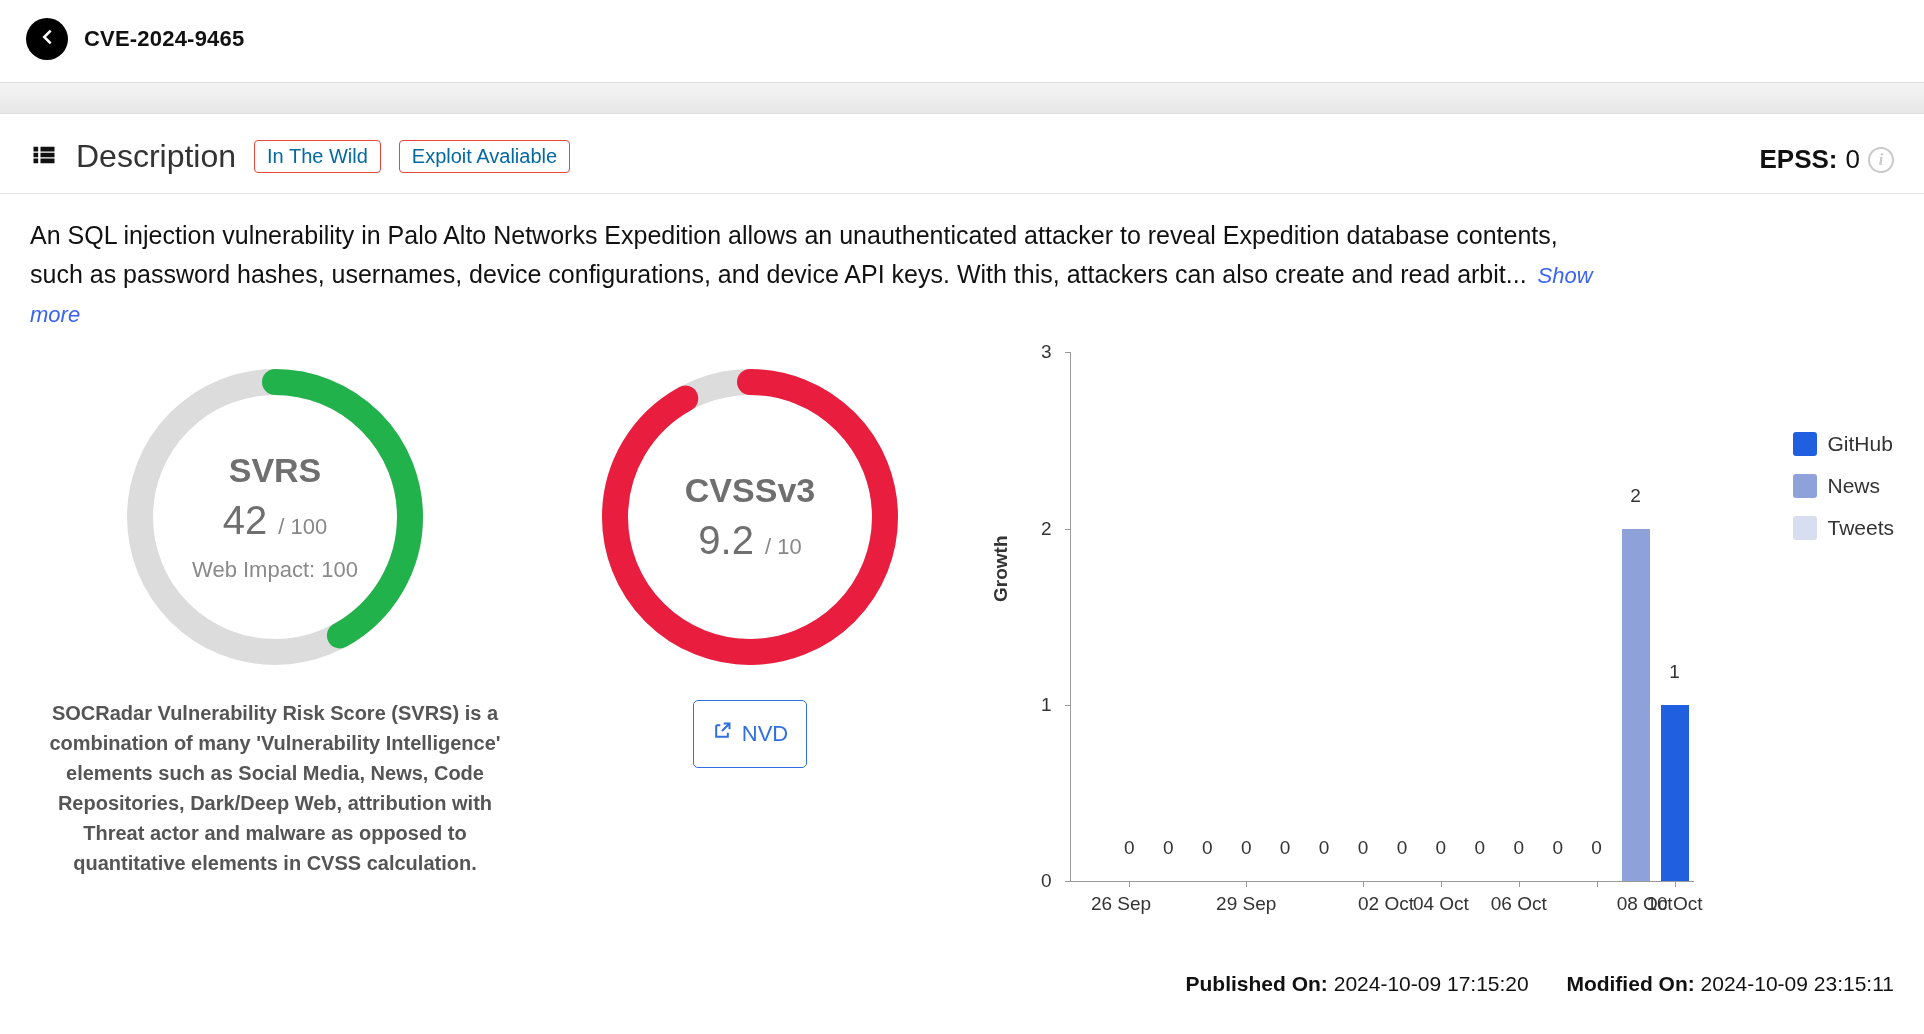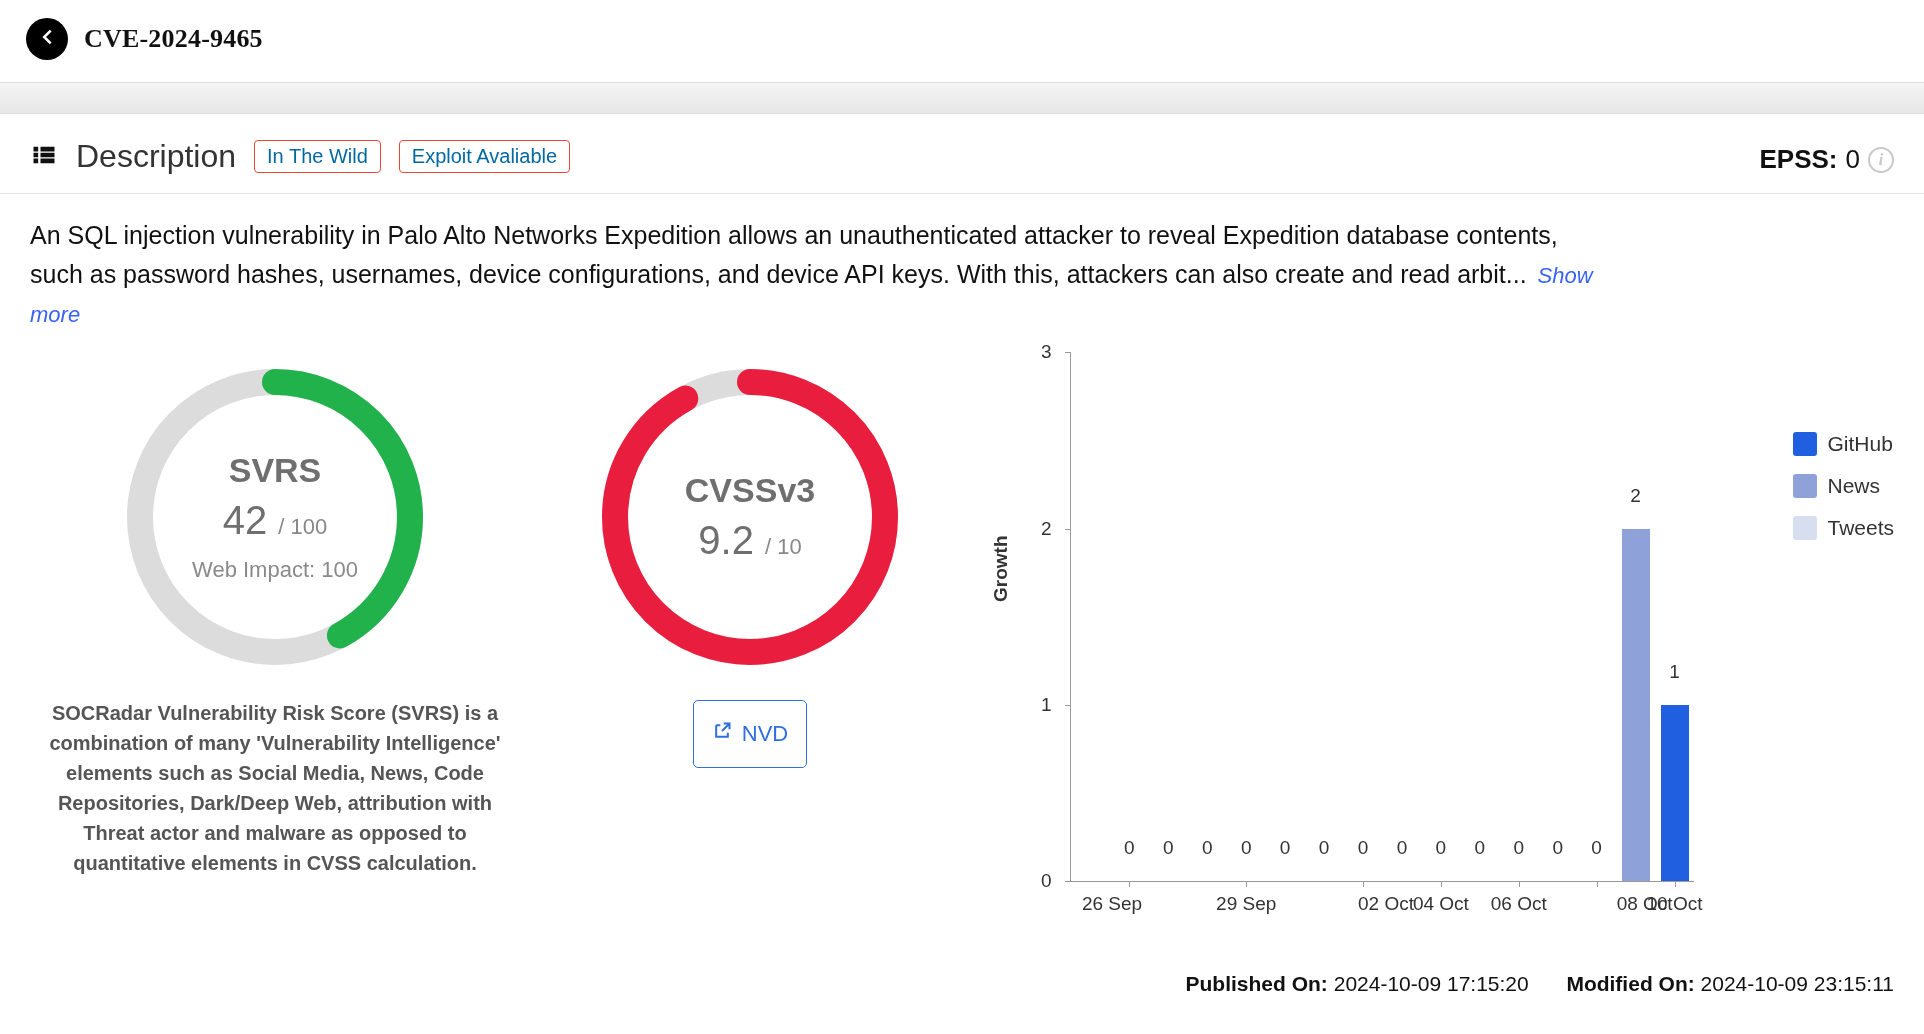--- a/index.html
+++ b/index.html
@@ -4,21 +4,21 @@
 <style>
   * { box-sizing: border-box; margin: 0; padding: 0; }
   html, body { width: 1924px; height: 1034px; background: #fff; font-family: -apple-system, BlinkMacSystemFont, "Segoe UI", Helvetica, Arial, sans-serif; color: #111; }
   .header {
     display: flex; align-items: center; gap: 16px; padding: 18px 26px 22px 26px;
   }
   .back-btn {
     width: 42px; height: 42px; border-radius: 50%; background: #000; display: flex; align-items: center; justify-content: center; cursor: pointer;
   }
   .back-btn svg { width: 22px; height: 22px; fill: #fff; }
-  .cve-title { font-size: 26px; font-weight: 700; letter-spacing: 0.2px; font-family: Liberation Serif, serif; }
+  .cve-title { font-size: 22px; font-weight: 700; letter-spacing: 0.2px; }
   .gradient-bar { height: 32px; background: linear-gradient(#f4f4f4, #e7e7e7); border-top: 1px solid #ddd; border-bottom: 1px solid #ddd; }
   .section-head {
     display: flex; align-items: flex-end; padding: 24px 30px 18px 30px; border-bottom: 1px solid #e5e5e5;
   }
   .section-head-left { display: flex; align-items: center; gap: 18px; flex: 1; }
   .list-icon svg { width: 28px; height: 28px; fill: #111; }
   .desc-title { font-size: 32px; font-weight: 500; color: #333; }
   .badge {
     border: 1.5px solid #e34a3a; color: #0369a1; border-radius: 4px; padding: 4px 12px; font-size: 20px; font-weight: 500;
   }
@@ -153,21 +153,21 @@
       <div class="y-axis-title">Growth</div>
       <div class="plot" id="plot">
           <div class="ytick" style="top: 529px;">0</div>
           <div class="ytick-line" style="top: 529px;"></div>
           <div class="ytick" style="top: 352.667px;">1</div>
           <div class="ytick-line" style="top: 352.667px;"></div>
           <div class="ytick" style="top: 176.333px;">2</div>
           <div class="ytick-line" style="top: 176.333px;"></div>
           <div class="ytick" style="top: 0px;">3</div>
           <div class="ytick-line" style="top: 0px;"></div>
-          <div class="xtick" style="left: 41px;">26 Sep</div>
+          <div class="xtick" style="left: 50px;">26 Sep</div>
           <div class="xtick-line" style="left: 58.4062px;"></div>
           <div class="xtick" style="left: 175.219px;">29 Sep</div>
           <div class="xtick-line" style="left: 175.219px;"></div>
           <div class="xtick" style="left: 292.031px; margin-left: 23px;">02 Oct</div>
           <div class="xtick-line" style="left: 292.031px;"></div>
           <div class="xtick" style="left: 369.906px;">04 Oct</div>
           <div class="xtick-line" style="left: 369.906px;"></div>
           <div class="xtick" style="left: 447.781px;">06 Oct</div>
           <div class="xtick-line" style="left: 447.781px;"></div>
           <div class="xtick" style="left: 525.656px; margin-left: 48px;">08 Oct</div>

